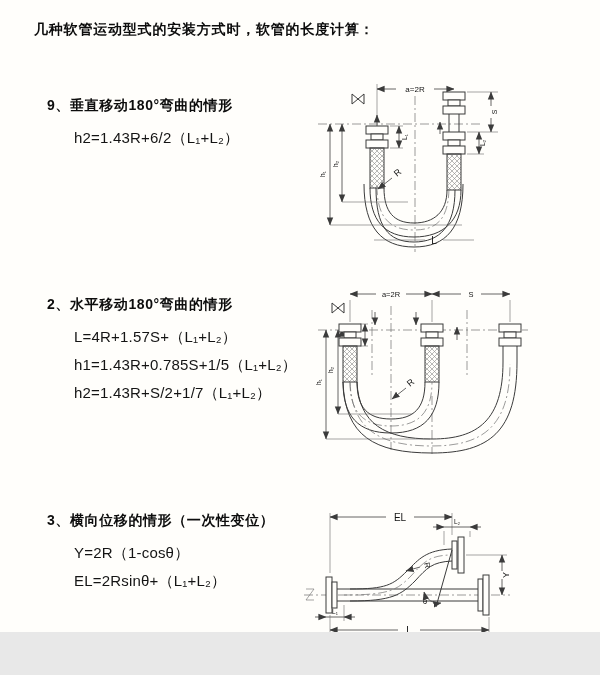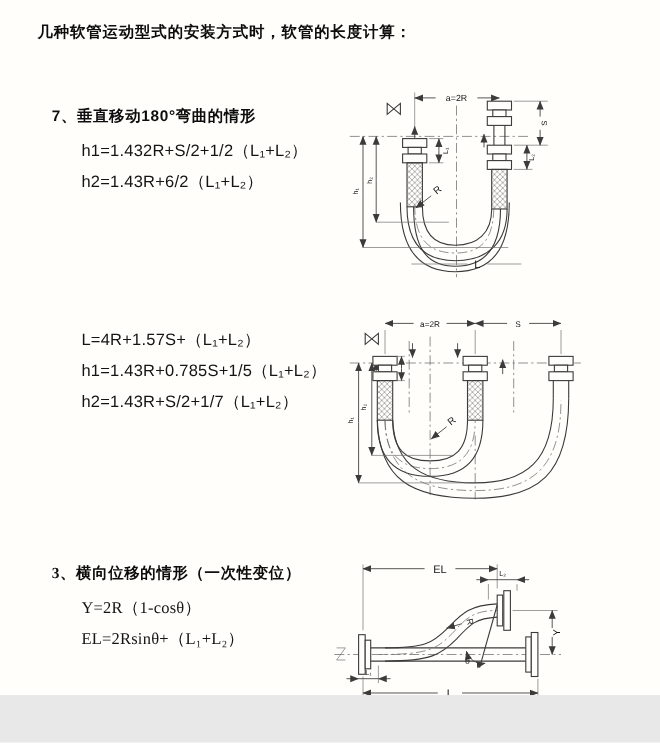--- a/index.html
+++ b/index.html
@@ -16,46 +16,46 @@
   .section .heading {
     font-size:14px; font-weight:700; letter-spacing:0.6px; color:#0d0d0d;
     margin:0 0 9px 0; white-space:nowrap;
   }
   .section .formula {
     margin-left:27px; font-size:15px; line-height:28px;
     letter-spacing:0.2px; color:#141414; white-space:nowrap;
   }
   #section-1 { left:47px; top:97px; }
   #section-2 { left:47px; top:296px; }
-  #section-3 { left:47px; top:512px;font-family:Liberation Serif, serif; }
+  #section-3 { left:47px; top:512px; }
   .diagram { position:absolute; }
   #diagram-1 { left:312px; top:76px; }
   #diagram-2 { left:312px; top:284px; }
   #diagram-3 { left:300px; top:503px; }
   svg .ln   { stroke:#3b3b3b; stroke-width:1; fill:none; }
   svg .thin { stroke:#6a6a6a; stroke-width:0.6; fill:none; }
   svg .dim  { stroke:#3f3f3f; stroke-width:0.8; fill:none; }
   svg .cl   { stroke:#707070; stroke-width:0.7; fill:none; stroke-dasharray:9 3 2 3; }
   svg .fit  { fill:#fffefb; stroke:#3b3b3b; stroke-width:1; }
   svg text  { fill:#141414; font-family:"Liberation Sans", sans-serif; }
 </style>
 </head>
 <body>
 
 <div class="page">
 
   <div class="doc-title">几种软管运动型式的安装方式时，软管的长度计算：</div>
 
   <div class="section" id="section-1">
-    <div class="heading">7、垂直移动180°弯曲的情形</div>
-    <div class="formula">h1=1.432R+S/2+1/2（L₁+L₂）</div>
+    <div class="heading">9、垂直移动180°弯曲的情形</div>
     <div class="formula">h2=1.43R+6/2（L₁+L₂）</div>
   </div>
 
   <div class="section" id="section-2">
+    <div class="heading">2、水平移动180°弯曲的情形</div>
     <div class="formula">L=4R+1.57S+（L₁+L₂）</div>
     <div class="formula">h1=1.43R+0.785S+1/5（L₁+L₂）</div>
     <div class="formula">h2=1.43R+S/2+1/7（L₁+L₂）</div>
   </div>
 
   <div class="section" id="section-3">
     <div class="heading">3、横向位移的情形（一次性变位）</div>
     <div class="formula">Y=2R（1-cosθ）</div>
     <div class="formula">EL=2Rsinθ+（L₁+L₂）</div>
   </div>

